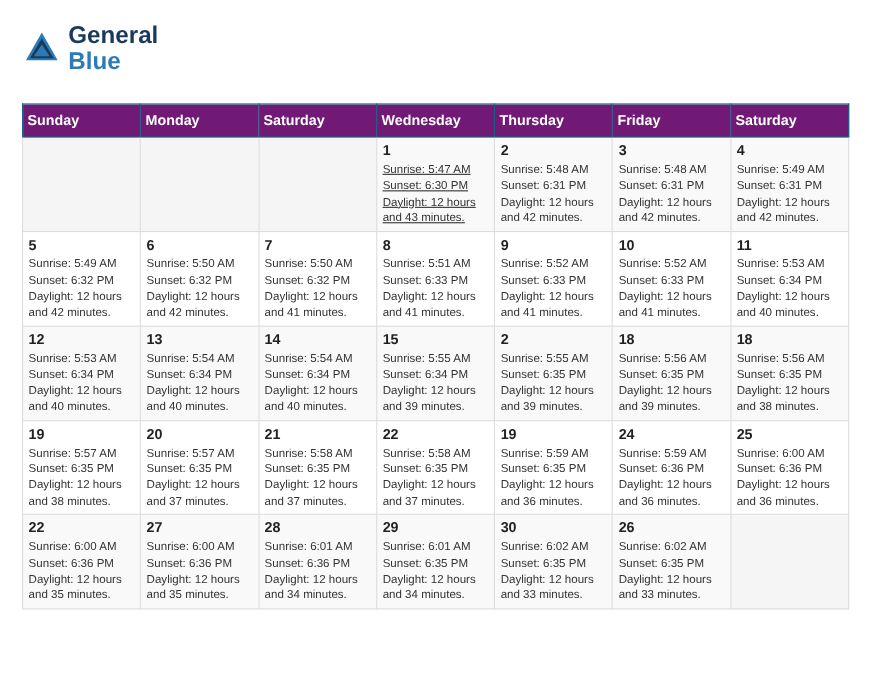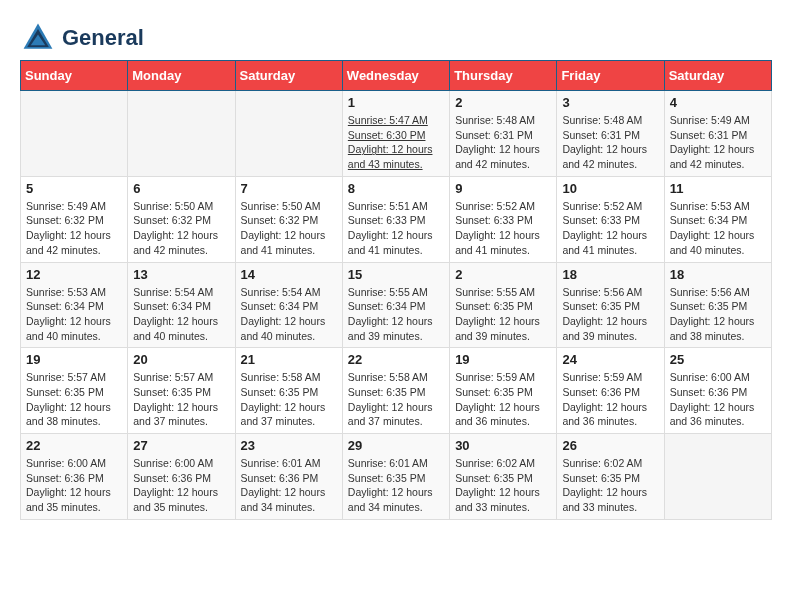--- a/index.html
+++ b/index.html
@@ -7,21 +7,21 @@
       font-family: Arial, sans-serif;
       background: #fff;
       width: 792px;
       min-height: 612px;
       padding: 20px;
     }
     .header {
       display: flex;
       justify-content: space-between;
       align-items: flex-start;
-      margin-bottom: 4px;
+      margin-bottom: 26px;
     }
     .logo {
       display: flex;
       align-items: center;
       gap: 6px;
     }
     .logo-text {
       font-size: 22px;
       font-weight: bold;
       color: #1a3a5c;
@@ -44,21 +44,21 @@
       font-size: 16px;
       color: #444;
       margin-top: 2px;
     }
     table {
       width: 100%;
       border-collapse: collapse;
       font-size: 11px;
     }
     thead tr {
-      background-color: #ef4444;
+      background-color: #701a75;
       color: #fff;
     }
     thead th {
       padding: 7px 4px;
       text-align: left;
       font-size: 13px;
       font-weight: bold;
       border: 1px solid #1a5f8a;
     }
     tbody tr {
@@ -96,20 +96,21 @@
 
 <div class="header">
   <div class="logo">
     <svg class="logo-icon" viewBox="0 0 40 40" xmlns="http://www.w3.org/2000/svg">
       <polygon points="20,4 36,32 4,32" fill="#2c7bb6"></polygon>
       <polygon points="20,10 32,30 8,30" fill="#1a3a5c"></polygon>
       <polygon points="20,16 28,28 12,28" fill="#2c7bb6"></polygon>
     </svg>
     <div class="logo-text">
       <div>General</div>
+      <div style="color:#2c7bb6">Blue</div>
     </div>
   </div>
   <div class="title-block">
     <div class="calendar-title"></div>
     <div class="calendar-subtitle"></div>
   </div>
 </div>
 
 <table>
   <thead>
@@ -292,21 +293,21 @@
 Sunset: 6:36 PM
 Daylight: 12 hours and 35 minutes.</div>
         </td>
         <td>
           <span class="day-num">27</span>
           <div class="day-info" style="white-space: pre-line;">Sunrise: 6:00 AM
 Sunset: 6:36 PM
 Daylight: 12 hours and 35 minutes.</div>
         </td>
         <td>
-          <span class="day-num">23</span>
+          <span class="day-num">28</span>
           <div class="day-info" style="white-space: pre-line;">Sunrise: 6:01 AM
 Sunset: 6:36 PM
 Daylight: 12 hours and 34 minutes.</div>
         </td>
         <td>
           <span class="day-num">29</span>
           <div class="day-info" style="white-space: pre-line;">Sunrise: 6:01 AM
 Sunset: 6:35 PM
 Daylight: 12 hours and 34 minutes.</div>
         </td>

